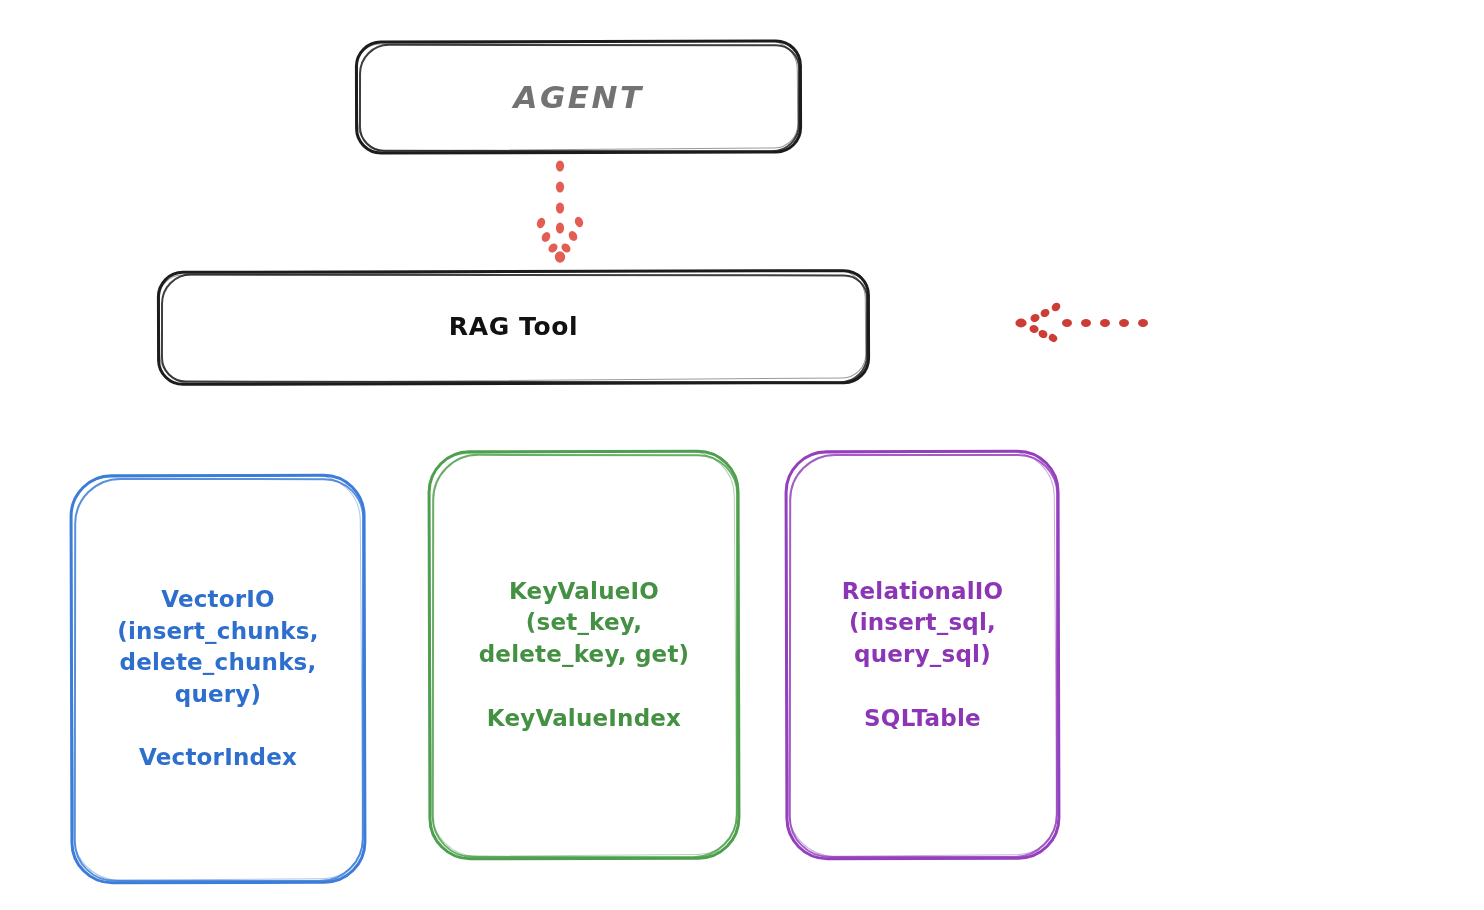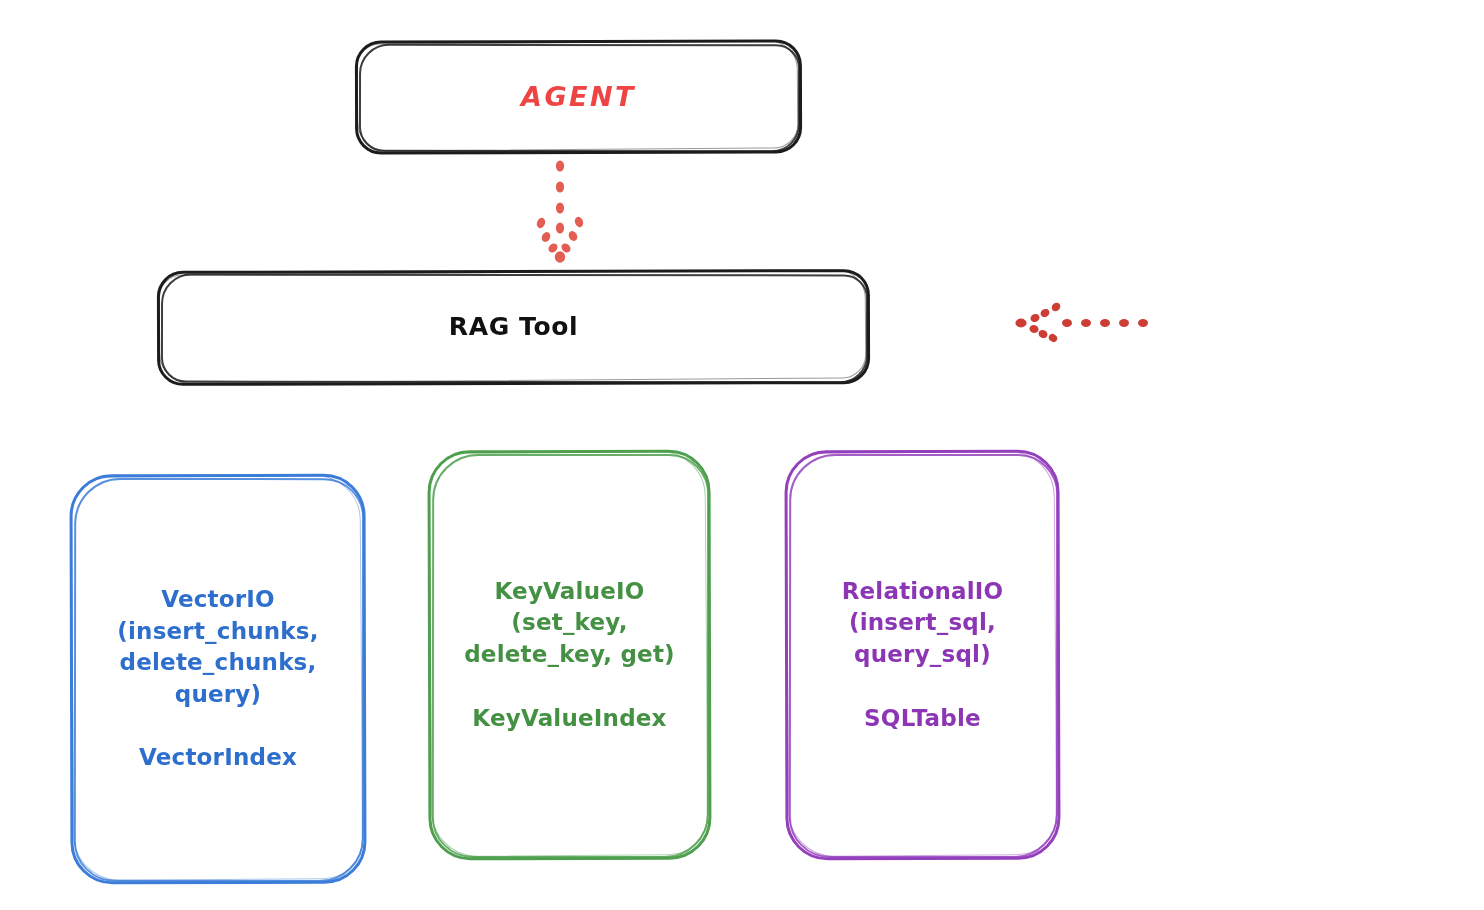--- a/index.html
+++ b/index.html
@@ -73,22 +73,22 @@
 
   
   #node-agent {
     left: 355px; top: 40px; width: 447px; height: 114px;
   }
   #node-agent .sketch-frame { border-color: #1c1c1c; border-width: 3.4px; }
   #node-agent .node-label {
     font-family: "DejaVu Sans", sans-serif;
     font-style: italic;
     font-weight: 700;
-    font-size: 27px;
-    color: #ef4444;
+    font-size: 31px;
+    color: #737373;
     letter-spacing: 2.5px;
   }
 
   
   #node-ragtool {
     left: 157px; top: 270px; width: 713px; height: 115px;
   }
   #node-ragtool .sketch-frame { border-color: #1c1c1c; border-width: 3.4px; }
   #node-ragtool .node-label {
     font-family: "DejaVu Sans", sans-serif;
@@ -115,21 +115,21 @@
     border-radius: 42px;
     border-width: 3.2px;
   }
   .provider .sketch-frame::before { border-radius: 46px 40px 44px 41px; }
   .provider .sketch-frame::after  { border-radius: 39px 45px 40px 46px; }
 
   #node-vectorio { left: 70px; width: 296px; margin-top: 24px; }
   #node-vectorio .sketch-frame { border-color: #3b7dd8; }
   #node-vectorio .node-label  { color: #2e6fce; }
 
-  #node-keyvalueio { left: 428px; width: 283px; }
+  #node-keyvalueio { left: 428px; width: 312px; }
   #node-keyvalueio .sketch-frame { border-color: #4e9f4e; }
   #node-keyvalueio .node-label  { color: #449144; }
 
   #node-relationalio { left: 785px; width: 275px; }
   #node-relationalio .sketch-frame { border-color: #9440bd; }
   #node-relationalio .node-label  { color: #8c36b5; }
 
   
   #arrow-agent-to-ragtool {
     position: absolute;

